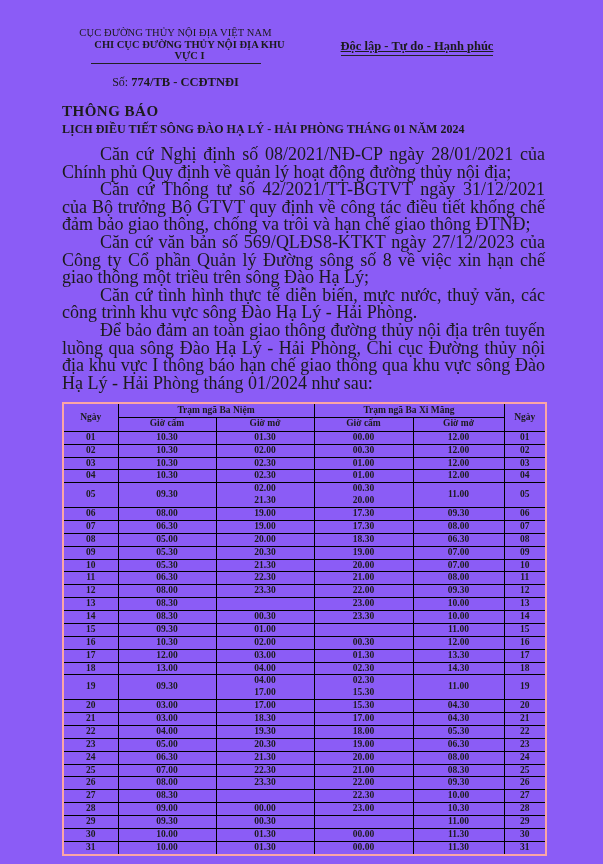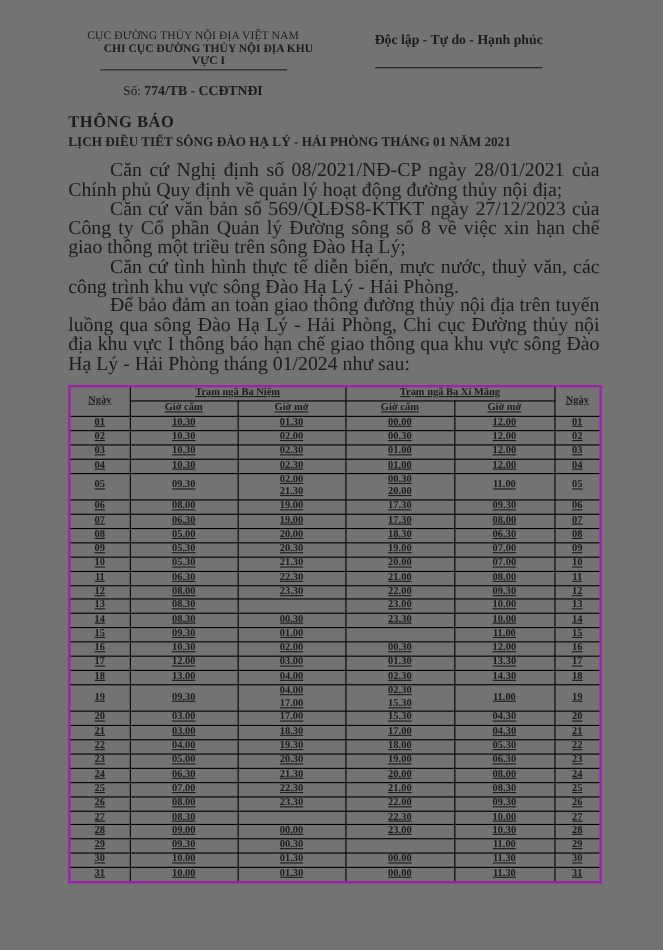--- a/index.html
+++ b/index.html
@@ -1,38 +1,38 @@
 <!DOCTYPE html>
 <html lang="vi"><head>
 <meta charset="utf-8">
 <style>
   * { margin: 0; padding: 0; box-sizing: border-box; }
   html, body { background: #888; }
   .page {
     width: 603px;
     height: 864px;
     margin: 0 auto;
-    background: #737373;
+    background: #8b5cf6;
     color: #1b1b1b;
     font-family: "Liberation Serif", "DejaVu Serif", serif;
     overflow: hidden;
     position: relative;
     padding: 27px 58px 0 62px;
   }
   
   .nat-header { display: flex; width: 100%; }
   .nat-left  { width: 47%; text-align: center; }
   .nat-right { width: 53%; text-align: center; }
   .org-line1 { font-size: 10.5px; letter-spacing: 0.1px; }
   .org-line2 { font-size: 10.5px; font-weight: bold; margin-top: 1px; margin-left: 28px; }
   .org-rule  { width: 170px; border-bottom: 1px solid #222; margin: 2px auto 0; }
   .doc-number { margin-top: 11px; font-size: 12px; }
   .doc-number b { font-size: 12.5px; }
   .nat-line1 { font-size: 11px; font-weight: bold; letter-spacing: 0.1px; }
-  .nat-line2 { font-size: 12.5px; font-weight: bold; margin-top: 2px; display: inline-block; border-bottom: 1.5px solid #222; padding-bottom: 17px; }
+  .nat-line2 { font-size: 12.5px; font-weight: bold; margin-top: 12px; display: inline-block; border-bottom: 1.5px solid #222; padding-bottom: 1px; text-decoration: underline; }
   .date-line { font-size: 12.5px; font-style: italic; margin-top: 4px; }
   
   .title-block { text-align: left; margin-top: 13px; }
   .title-main { font-size: 15px; font-weight: bold; letter-spacing: 0.5px; }
   .title-sub  { font-size: 12px; font-weight: bold; margin-top: 2px; }
   
   .body-text { margin-top: 9px; }
   .body-text p {
     font-size: 18px;
     line-height: 17.6px;
@@ -50,21 +50,21 @@
   table.schedule th, table.schedule td {
     border: 1px solid #000;
     font-weight: bold;
     text-align: center;
     vertical-align: middle;
     font-size: 9.5px;
     line-height: 1.25;
     padding: 0 2px;
     white-space: pre-line;
   }
-  table.schedule { border: 2px solid #a21caf; text-decoration: underline; }
+  table.schedule { border: 2px solid #fca5a5; }
   col.c-day1 { width: 55px; }
   col.c-n1   { width: 98px; }
   col.c-n2   { width: 98px; }
   col.c-x1   { width: 99px; }
   col.c-x2   { width: 91px; }
   col.c-day2 { width: 42px; }
   thead th { height: 14px; }
 </style>
 </head>
 <body>
@@ -81,25 +81,26 @@
         <b>774/TB - CCĐTNĐI</b>
       </div>
     </div>
     <div class="nat-right">
       <div><span class="nat-line2">Độc lập - Tự do - Hạnh phúc</span></div>
     </div>
   </div>
 
   <div class="title-block">
     <div class="title-main">THÔNG BÁO</div>
-    <div class="title-sub">LỊCH ĐIỀU TIẾT SÔNG ĐÀO HẠ LÝ - HẢI PHÒNG THÁNG 01 NĂM 2021</div>
+    <div class="title-sub">LỊCH ĐIỀU TIẾT SÔNG ĐÀO HẠ LÝ - HẢI PHÒNG THÁNG 01 NĂM 2024</div>
   </div>
 
   <div class="body-text">
     <p>Căn cứ Nghị định số 08/2021/NĐ-CP ngày 28/01/2021 của Chính phủ Quy định về quản lý hoạt động đường thủy nội địa;</p>
+    <p>Căn cứ Thông tư số 42/2021/TT-BGTVT ngày 31/12/2021 của Bộ trưởng Bộ GTVT quy định về công tác điều tiết khống chế đảm bảo giao thông, chống va trôi và hạn chế giao thông ĐTNĐ;</p>
     <p>Căn cứ văn bản số 569/QLĐS8-KTKT ngày 27/12/2023 của Công ty Cổ phần Quản lý Đường sông số 8 về việc xin hạn chế giao thông một triều trên sông Đào Hạ Lý;</p>
     <p>Căn cứ tình hình thực tế diễn biến, mực nước, thuỷ văn, các công trình khu vực sông Đào Hạ Lý - Hải Phòng.</p>
     <p>Để bảo đảm an toàn giao thông đường thủy nội địa trên tuyến luồng qua sông Đào Hạ Lý - Hải Phòng, Chi cục Đường thủy nội địa khu vực I thông báo hạn chế giao thông qua khu vực sông Đào Hạ Lý - Hải Phòng tháng 01/2024 như sau:</p>
   </div>
 
   <table class="schedule">
     <colgroup>
       <col class="c-day1">
         <col class="c-n1">
         <col class="c-n2">

